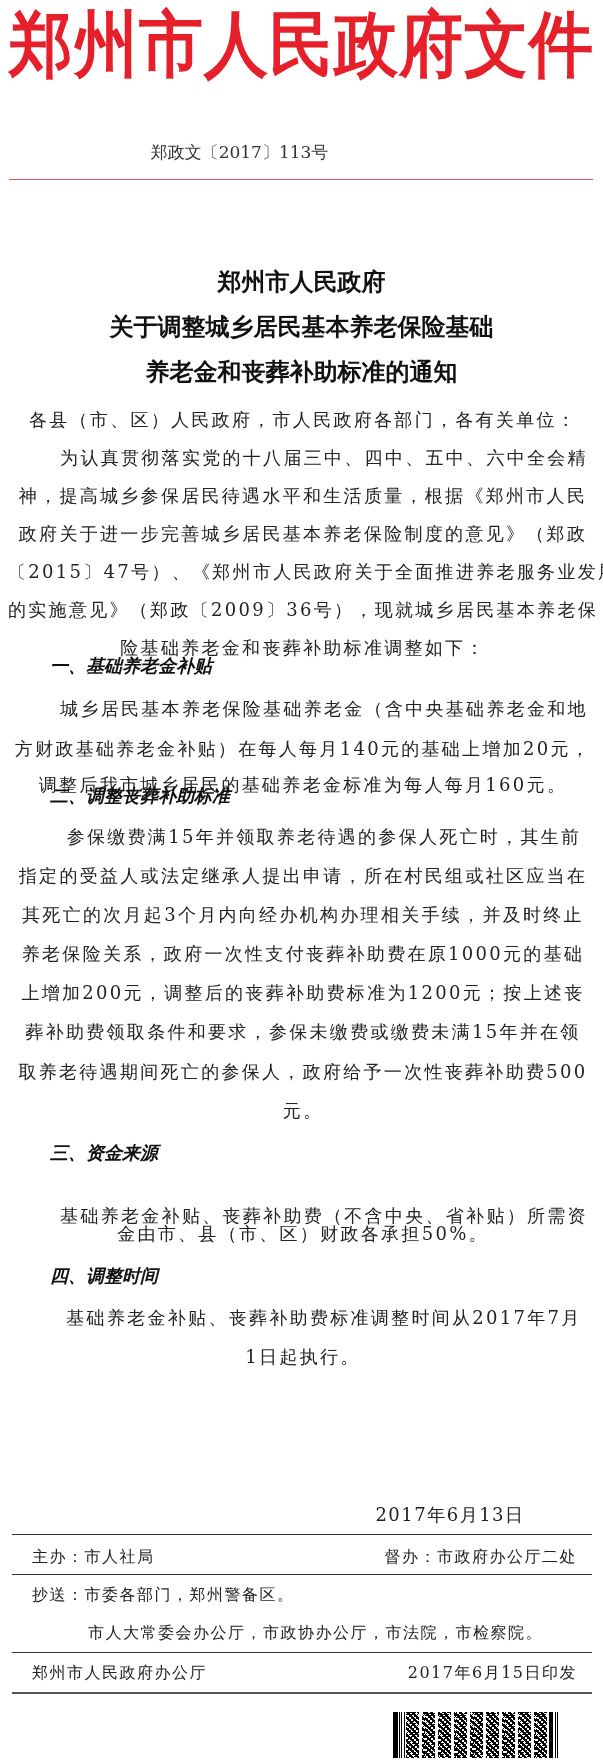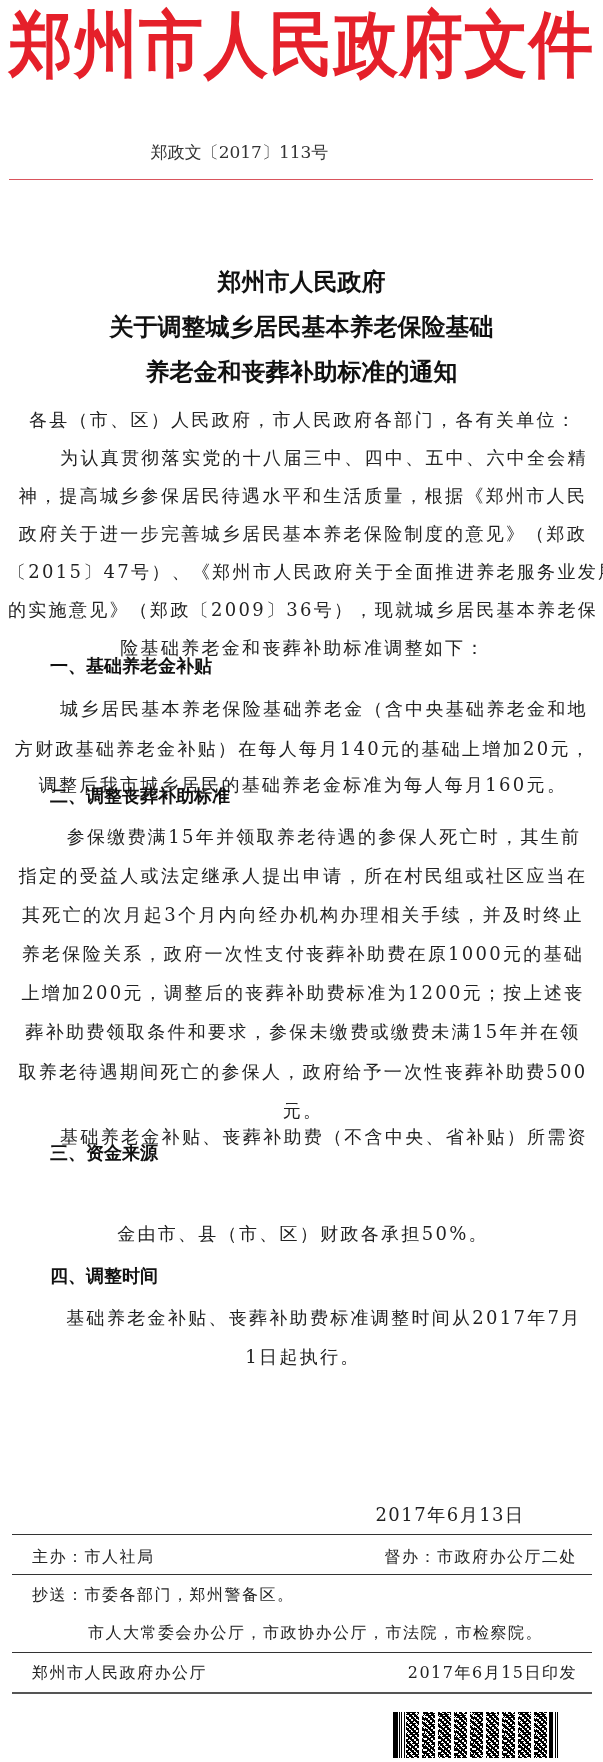--- a/index.html
+++ b/index.html
@@ -28,21 +28,21 @@
       left: 0; width: 603px; text-align: center;
       font-weight: bold; font-size: 24px; line-height: 30px; color: #111;
     }
     .line {
       left: 8px; width: 590px; font-size: 18px; line-height: 24px;
       white-space: nowrap; letter-spacing: 2.3px; color: #222;
     }
     .indent { left: 50px; width: 548px; }
     .heading {
       left: 50px; font-family: "DejaVu Sans", "Liberation Sans", sans-serif;
-      font-weight: bold; font-size: 18px; line-height: 24px; color: #111;
+      font-weight: bold; font-size: 18px; line-height: 24px; color: #111; font-style: italic;
     }
     .rule { left: 12px; width: 580px; height: 0; border-top: 1.2px solid #333; }
     .rule.thick { border-top: 2px solid #555; }
     .footer-text { font-size: 16px; line-height: 22px; color: #222; letter-spacing: 1.5px; white-space: nowrap; }
     .barcode {
       left: 393px; top: 1712px; width: 165px; height: 46px;
       display: flex; align-items: stretch;
     }
     .bc-bar { background: #000; }
     .bc-gap { background: #fff; }
@@ -91,21 +91,21 @@
   <div class="abs line" style="top:903px">其死亡的次月起3个月内向经办机构办理相关手续，并及时终止</div>
   <div class="abs line" style="top:942px">养老保险关系，政府一次性支付丧葬补助费在原1000元的基础</div>
   <div class="abs line" style="top:981px">上增加200元，调整后的丧葬补助费标准为1200元；按上述丧</div>
   <div class="abs line" style="top:1020px">葬补助费领取条件和要求，参保未缴费或缴费未满15年并在领</div>
   <div class="abs line" style="top:1060px">取养老待遇期间死亡的参保人，政府给予一次性丧葬补助费500</div>
   <div class="abs line" style="top:1099px">元。</div>
 </div>
 
 <div>
   <div class="abs heading" style="top:1141px">三、资金来源</div>
-  <div class="abs line indent" style="top:1125px">基础养老金补贴、丧葬补助费（不含中央、省补贴）所需资</div>
+  <div class="abs line indent" style="top:1204px">基础养老金补贴、丧葬补助费（不含中央、省补贴）所需资</div>
   <div class="abs line" style="top:1222px">金由市、县（市、区）财政各承担50%。</div>
 </div>
 
 <div>
   <div class="abs heading" style="top:1264px">四、调整时间</div>
   <div class="abs line indent" style="top:1306px">基础养老金补贴、丧葬补助费标准调整时间从2017年7月</div>
   <div class="abs line" style="top:1345px">1日起执行。</div>
 </div>
 
 <div class="abs line" style="top:1503px; left:350px; width:200px; letter-spacing:1.5px">2017年6月13日</div>

